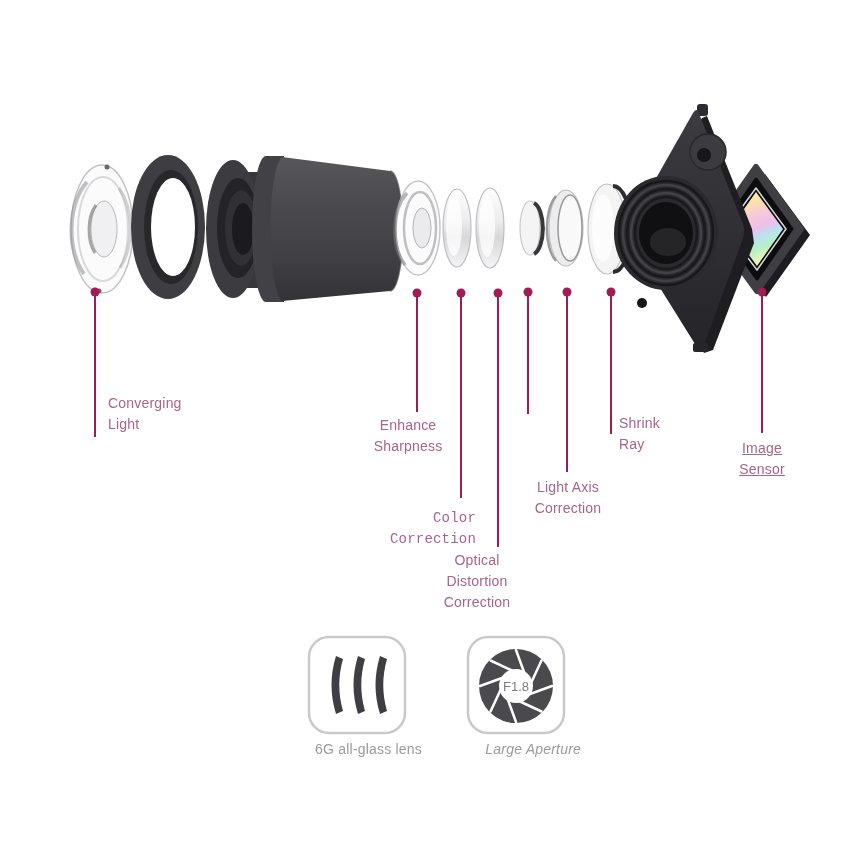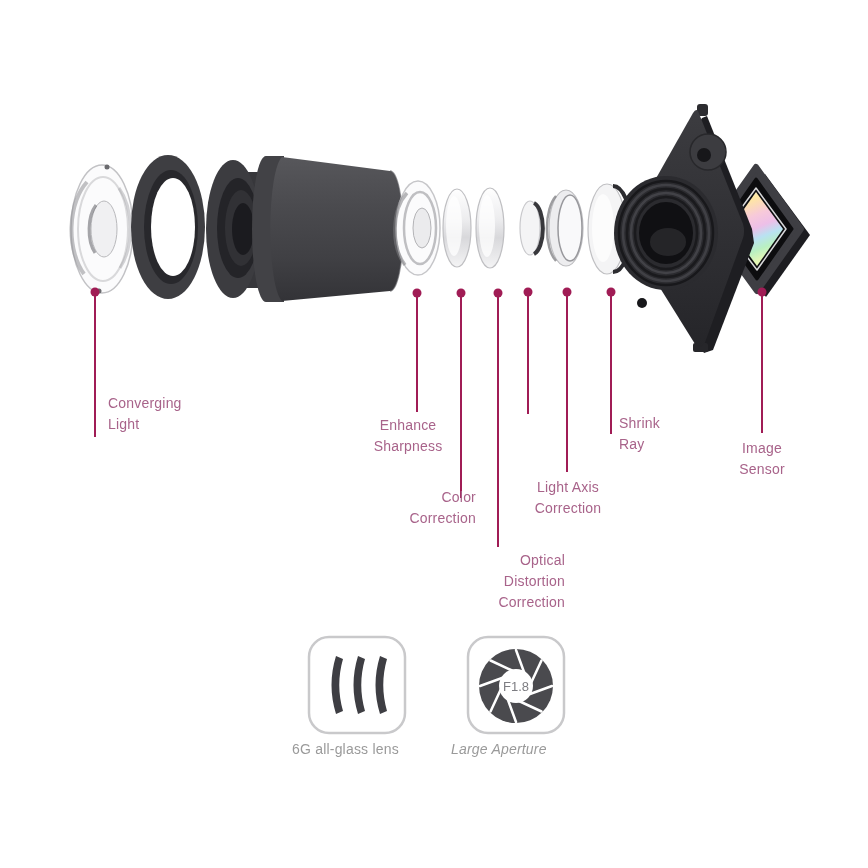--- a/index.html
+++ b/index.html
@@ -8,21 +8,21 @@
     overflow:hidden;font-family:"Liberation Sans",sans-serif;
   }
   .artwork{position:absolute;left:0;top:0;}
   .callout{
     position:absolute;white-space:pre-line;color:#a8638a;
     font-size:14px;line-height:21px;font-weight:400;letter-spacing:.2px;
   }
   .callout.center{text-align:center;}
   .callout.right{text-align:right;}
   .feature-label{
-    position:absolute;top:741px;width:130px;text-align:left;
+    position:absolute;top:741px;width:130px;text-align:right;
     color:#9a9a9a;font-size:14px;letter-spacing:.2px;
   }
 </style>
 </head>
 <body>
 
 <div class="stage">
 
   <svg class="artwork" width="868" height="868" viewBox="0 0 868 868">
     <defs>
@@ -196,34 +196,34 @@
       <text x="516" y="691" text-anchor="middle" font-size="13" fill="#7d7d82">F1.8</text>
     </g>
   </svg>
 
   <div class="callout" style="left:108px;top:393px;">Converging
 Light</div>
 
   <div class="callout center" style="left:347px;top:415px;width:122px;">Enhance
 Sharpness</div>
 
-  <div class="callout right" style="left:376px;top:487px;width:100px;">Color
+  <div class="callout right" style="left:376px;top:508px;width:100px;font-family:Liberation Mono, monospace;">Color
 Correction</div>
 
-  <div class="callout center" style="left:445px;top:550px;width:120px;text-align:right;">Optical
+  <div class="callout center" style="left:417px;top:550px;width:120px;">Optical
 Distortion
 Correction</div>
 
 
   <div class="callout center" style="left:505px;top:477px;width:126px;">Light Axis
 Correction</div>
 
   <div class="callout" style="left:619px;top:401px;margin-top:12px;">Shrink
 Ray</div>
 
-  <div class="callout center" style="left:710px;top:438px;width:104px;">Image
+  <div class="callout center" style="left:710px;top:438px;width:104px;text-decoration:underline;">Image
 Sensor</div>
 
   <div class="feature-label" style="left:292px;">6G all-glass lens</div>
 
   <div class="feature-label" style="left:451px;font-style:italic;">Large Aperture</div>
 
 </div>
 
 </body></html>

